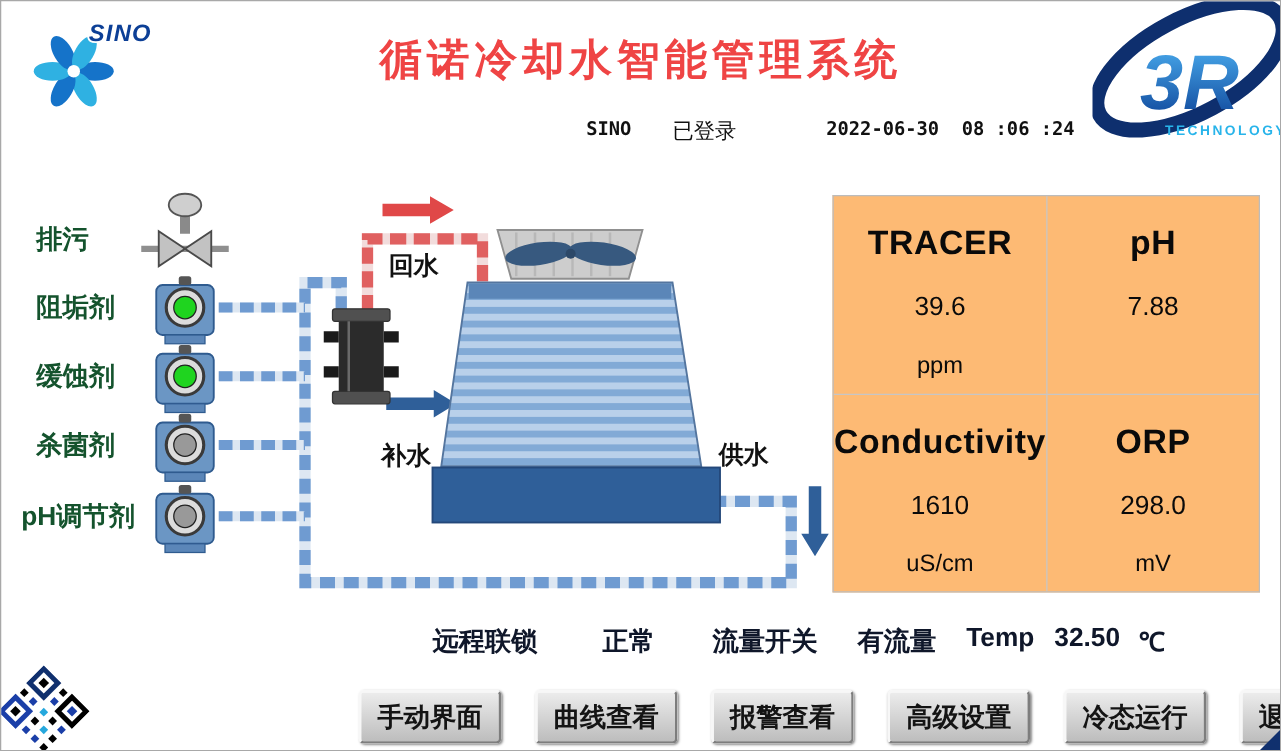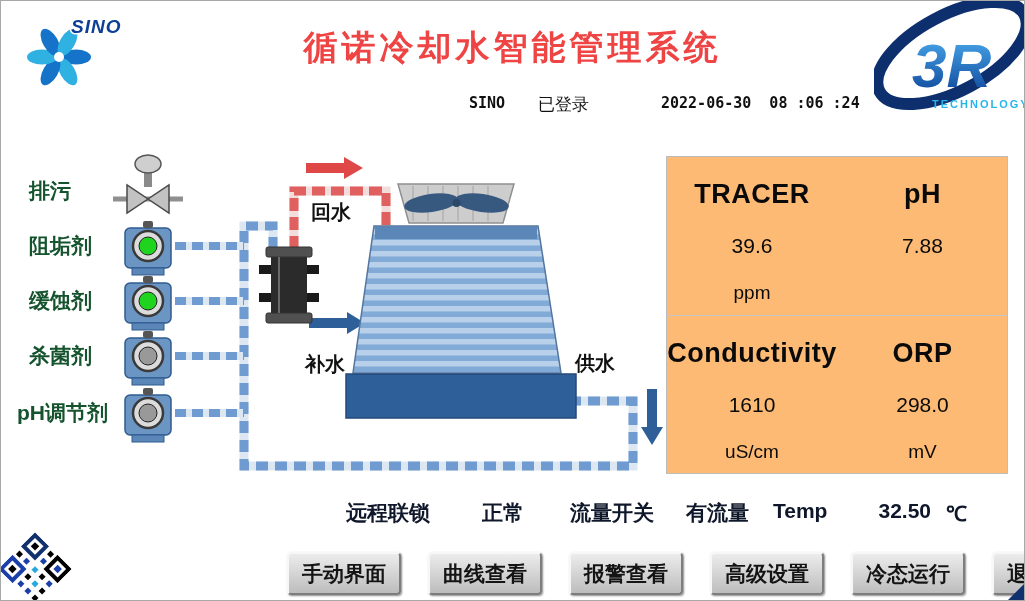--- a/index.html
+++ b/index.html
@@ -191,21 +191,21 @@
       <div class="m-unit">mV</div>
     </div>
   </div>
 
   <div class="abs status-row">
     <span style="margin-left:5px;">远程联锁</span>
     <span style="margin-left:52px;">正常</span>
     <span style="margin-left:46px;">流量开关</span>
     <span style="margin-left:32px;">有流量</span>
     <span style="margin-left:24px;">Temp</span>
-    <span style="margin-left:51px;">32.50</span>
+    <span style="margin-left:16px;">32.50</span>
     <span style="margin-left:15px;">℃</span>
   </div>
 
   <div class="abs btn-row">
     <button class="hmi-btn">手动界面</button>
     <button class="hmi-btn">曲线查看</button>
     <button class="hmi-btn">报警查看</button>
     <button class="hmi-btn">高级设置</button>
     <button class="hmi-btn">冷态运行</button>
     <button class="hmi-btn">退出登录</button>

